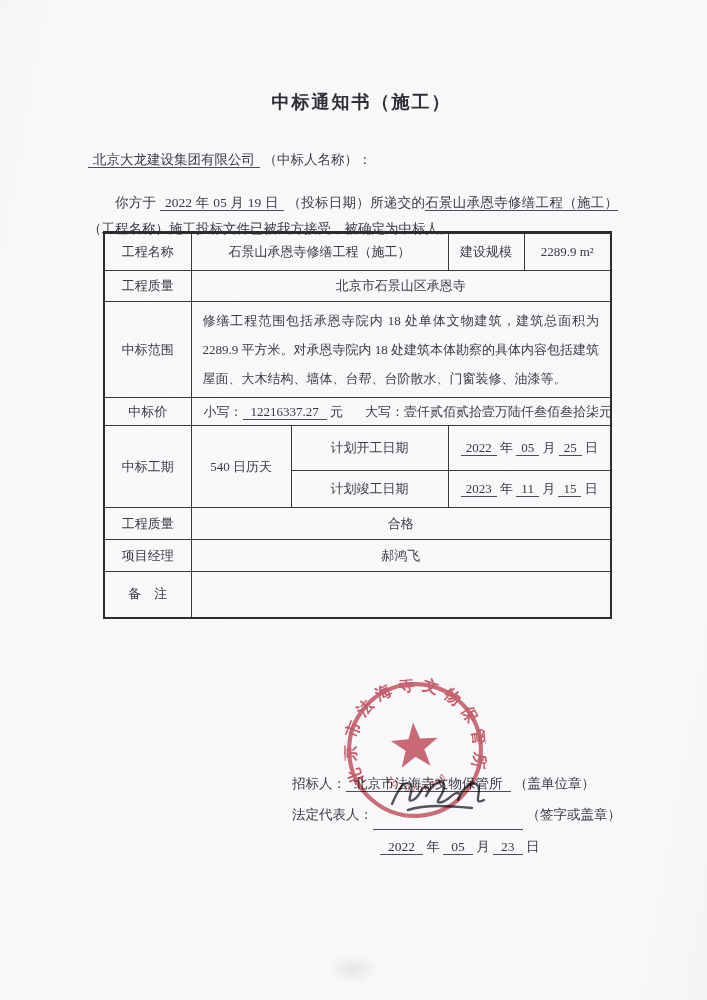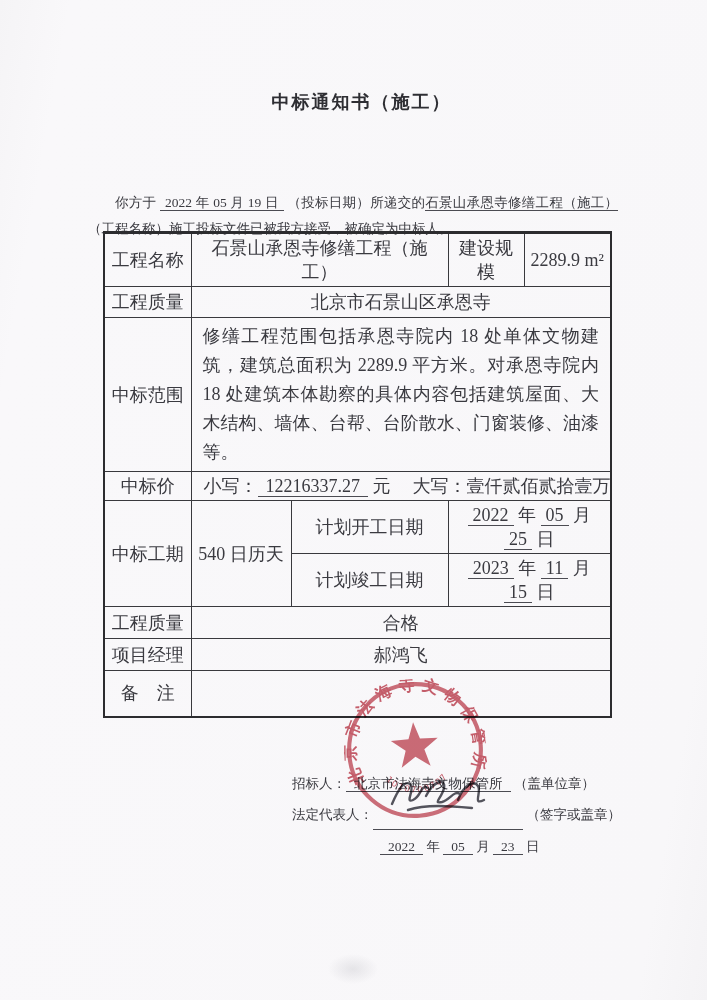--- a/index.html
+++ b/index.html
@@ -24,21 +24,21 @@
   .ul{border-bottom:1px solid #4b4b52;}
   .padx{padding:0 8px;}
   .padx-s{padding:0 5px;}
   .intro{
     position:absolute;top:190px;left:88px;width:530px;margin:0;
     font-size:13.5px;line-height:26px;text-align:justify;text-indent:2em;
   }
   .award-table{
     position:absolute;top:231px;left:103px;
     width:507px;border-collapse:collapse;table-layout:fixed;
-    font-size:18px;color:#3a3a40;
+    font-size:13px;color:#3a3a40;
   }
   .award-table{border:2px solid #2c2c2f;border-top-width:3px;}
   .award-table td{border:1px solid #39393d;padding:2px 6px;}
   .lbl{text-align:center;}
   .ctr{text-align:center;}
   .scope-cell{line-height:29px;text-align:justify;padding:4px 11px !important;}
   .price-cell{padding-left:12px !important;white-space:nowrap;overflow:hidden;}
   .price-big{margin-left:22px;}
   .closing{
     position:absolute;top:626px;left:88px;width:530px;margin:0;
@@ -65,20 +65,24 @@
     background:radial-gradient(closest-side,rgba(150,150,160,.20),rgba(150,150,160,0) 72%);
   }
 </style>
 </head>
 <body>
 
 <div class="page">
 
   <h1 class="title">中标通知书（施工）</h1>
 
+  <p class="recipient">
+    <span class="ul padx-s">北京大龙建设集团有限公司</span>
+    <span>（中标人名称）：</span>
+  </p>
 
   <p class="intro"><span>你方于</span> <span class="ul padx-s">2022 年 05 月 19 日</span> <span>（投标日期）所递交的</span><span class="ul">石景山承恩寺修缮工程（施工）</span> <span>（工程名称）施工投标文件已被我方接受，被确定为中标人。</span></p>
 
   <table class="award-table">
     <colgroup>
       <col style="width:87px">
         <col style="width:100px">
         <col style="width:157px">
         <col style="width:76px">
         <col style="width:87px">

